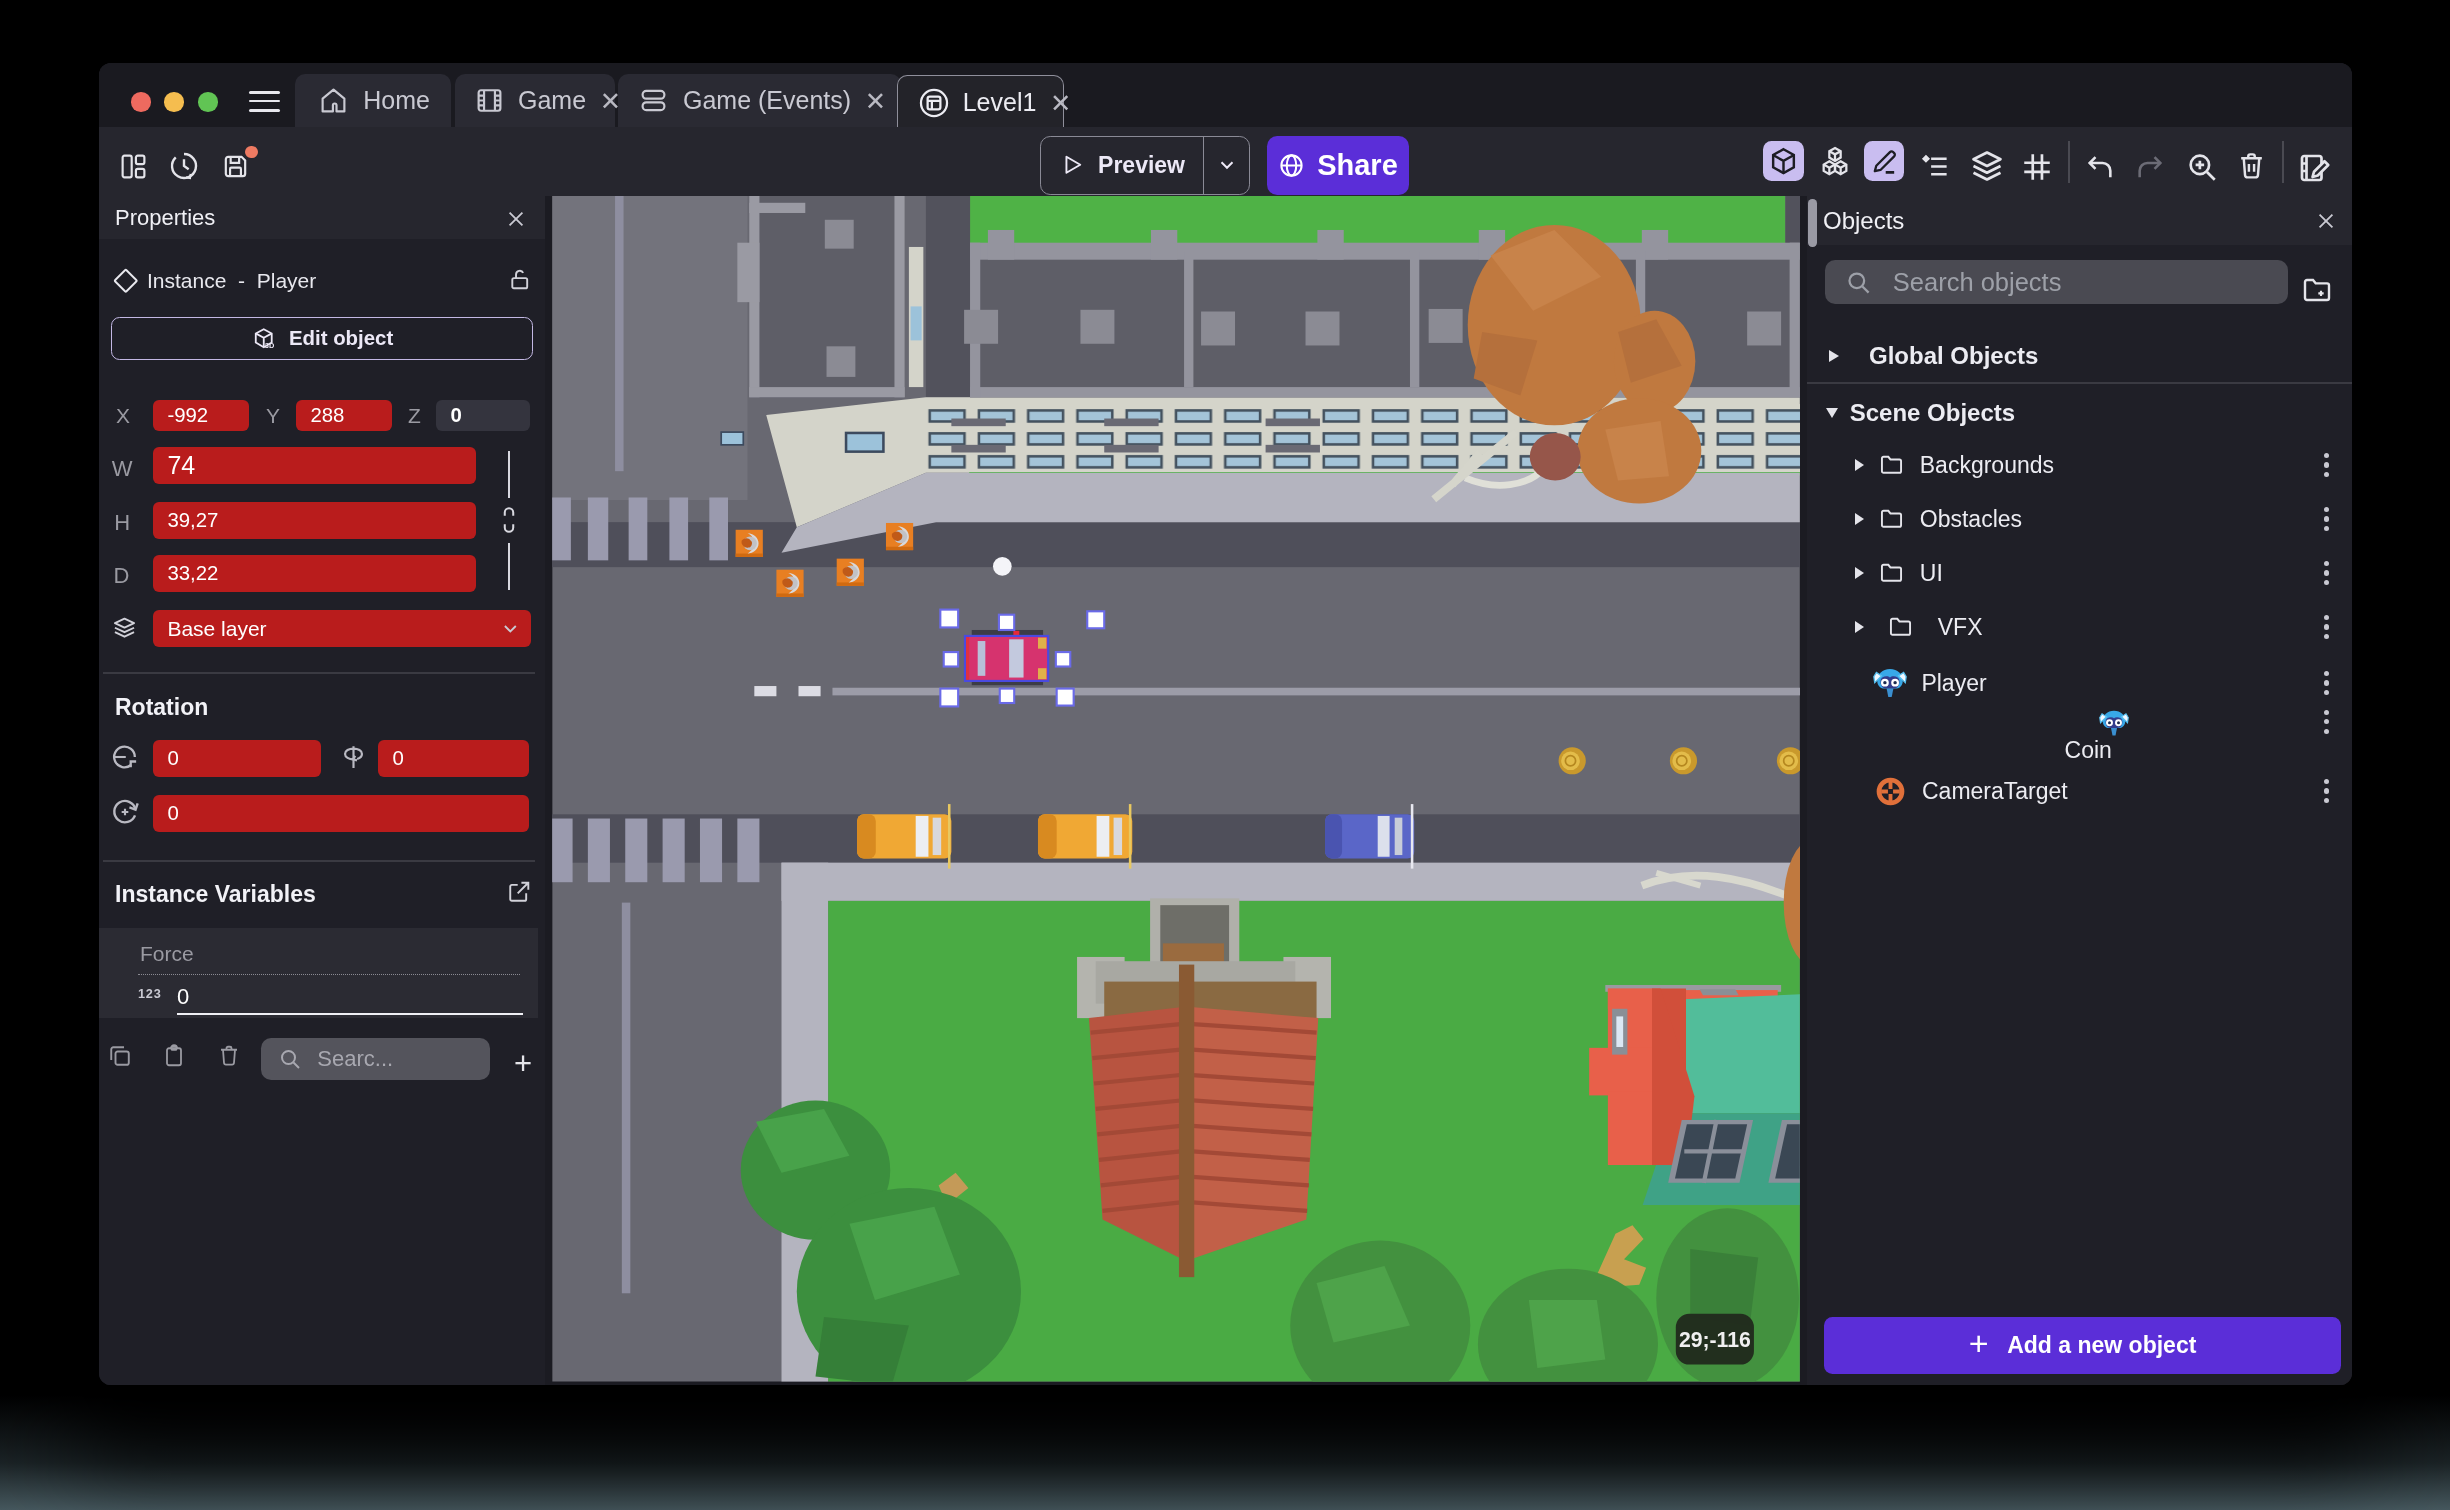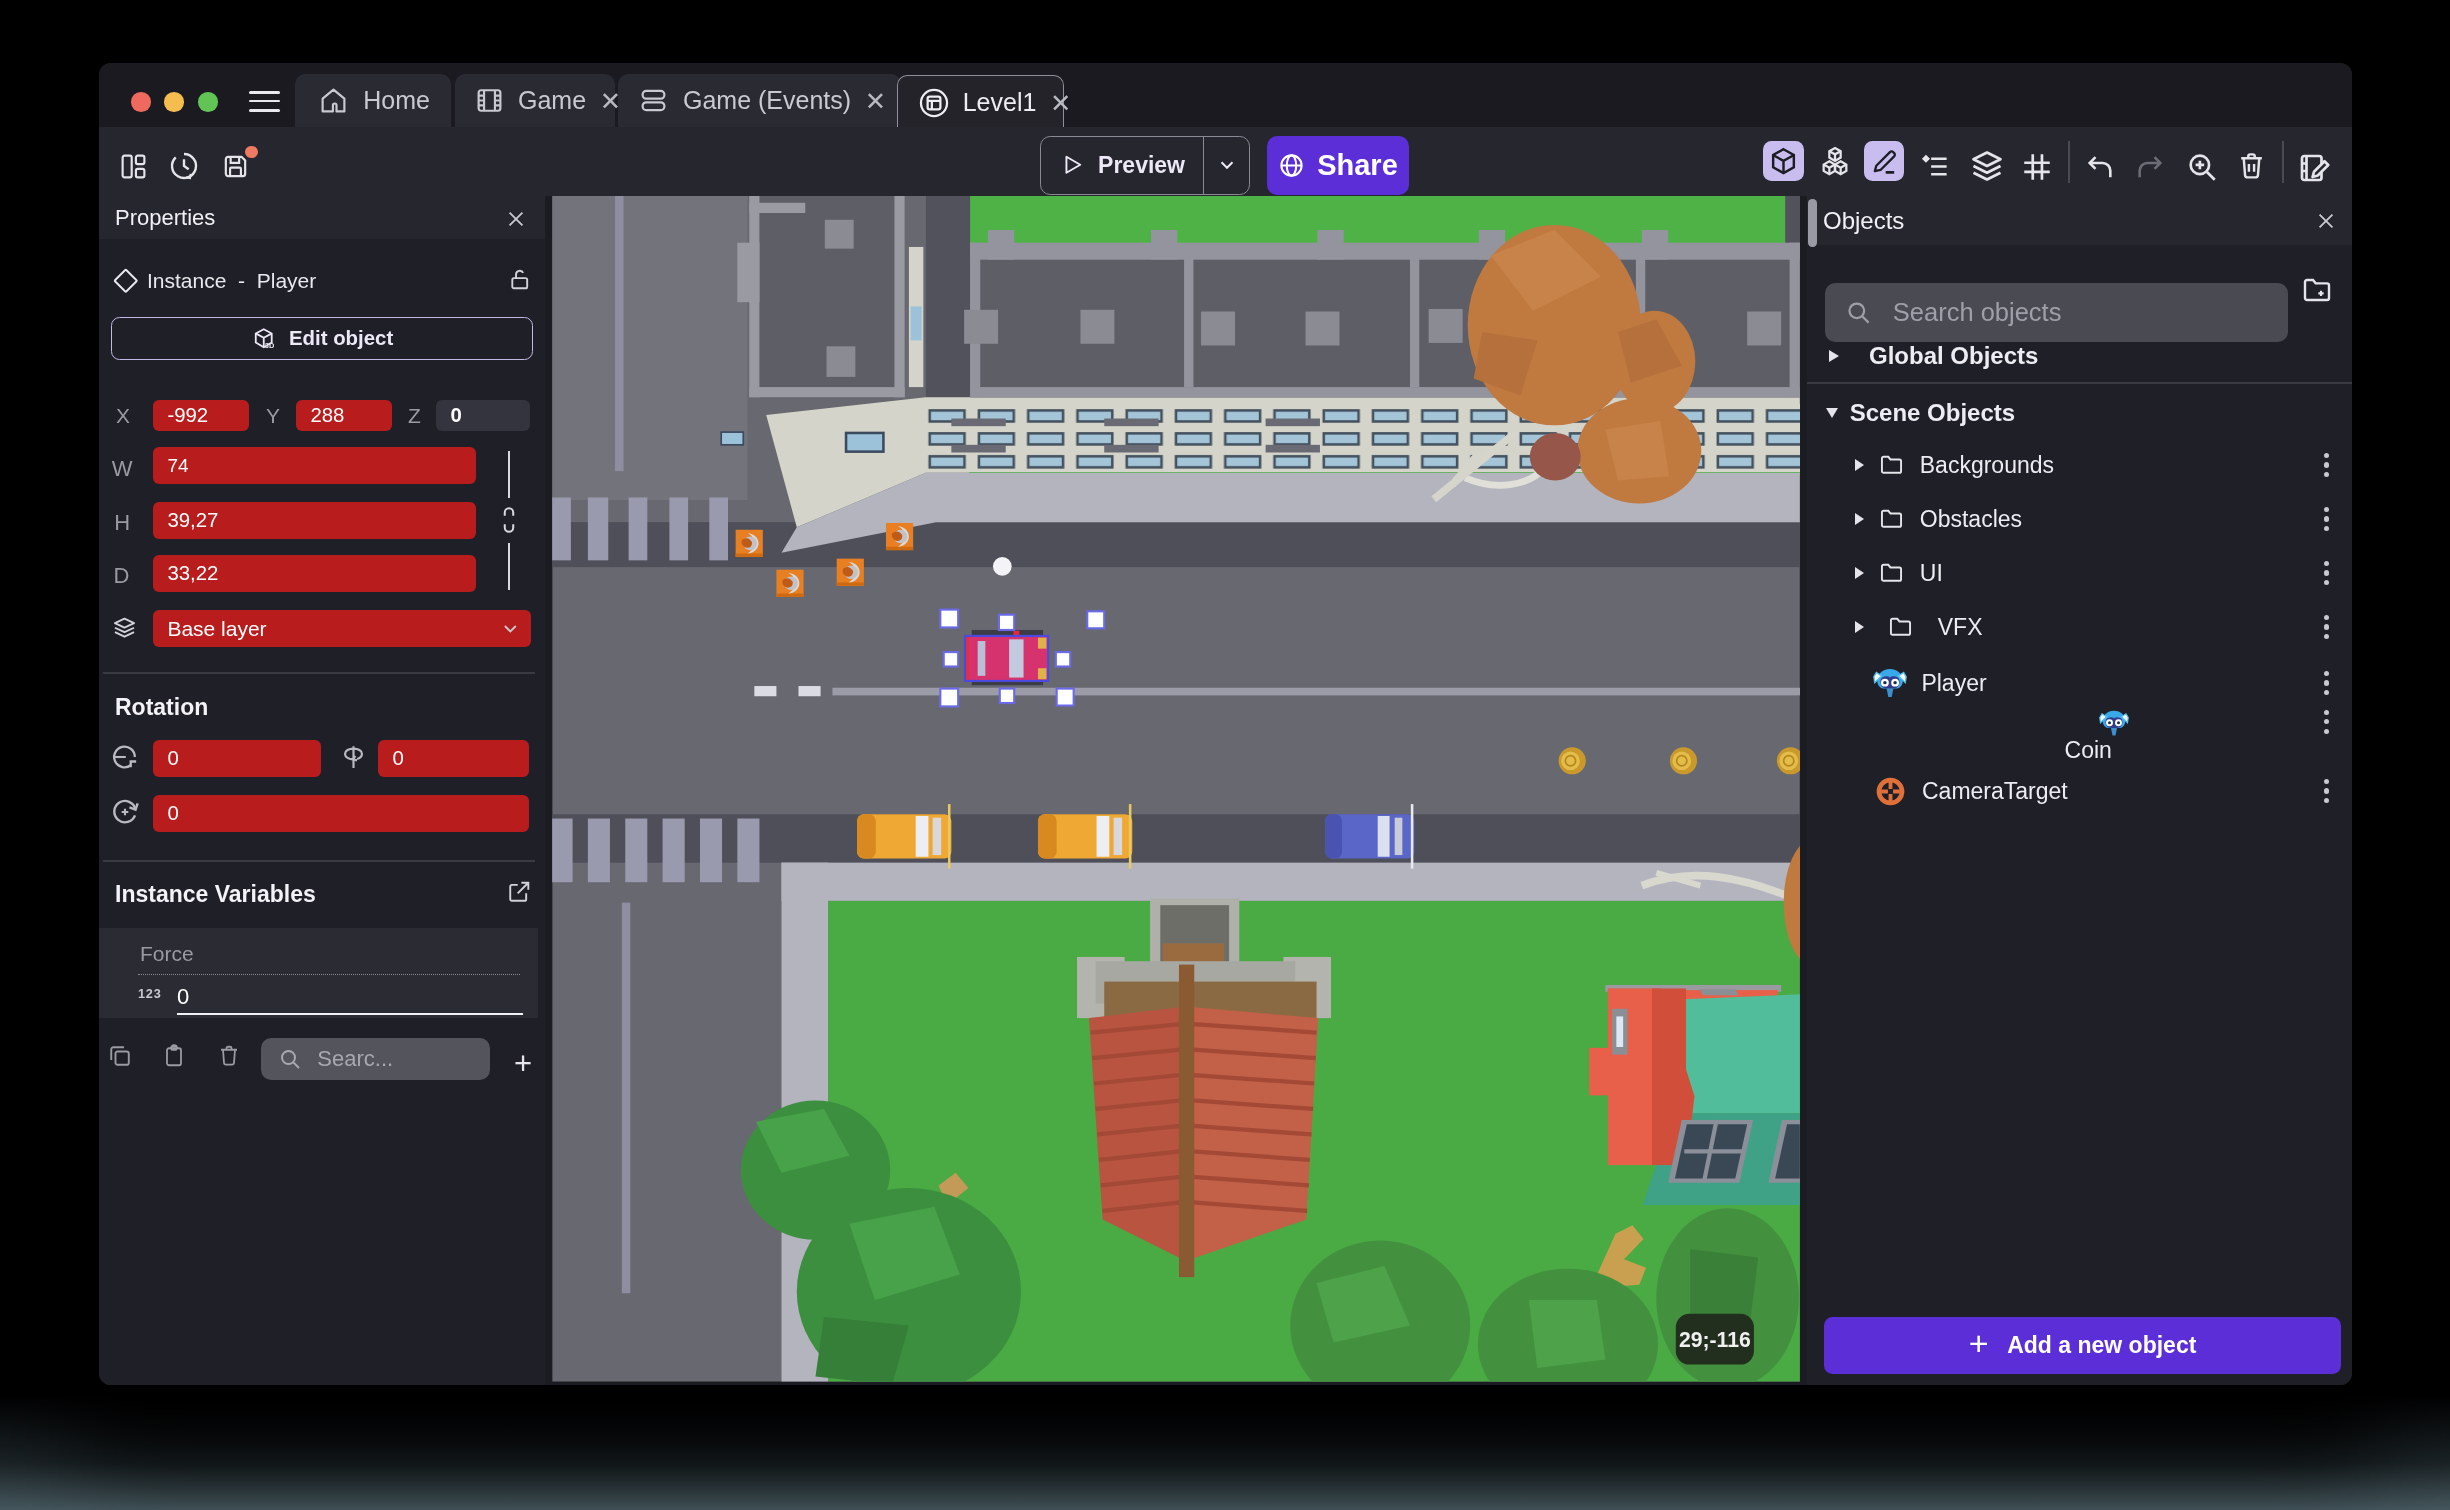--- a/index.html
+++ b/index.html
@@ -481,21 +481,21 @@
       </div>
 
       <div class="lbl" style="left:17px; top:208px; font-size:21px;">X</div>
       <div class="inp" style="left:54px; top:204px; width:96px; height:31px; font-size:20.4px;">-992</div>
       <div class="lbl" style="left:167px; top:208px; font-size:21px;">Y</div>
       <div class="inp" style="left:197px; top:204px; width:96px; height:31px; font-size:20.4px;">288</div>
       <div class="lbl" style="left:309px; top:208px; font-size:21px;">Z</div>
       <div class="inp" style="left:337px; top:204px; width:94px; height:31px; font-size:20.4px; font-weight:bold; background:#34343e;">0</div>
 
       <div class="lbl" style="left:12.7px; top:260px; font-size:22px;">W</div>
-      <div class="inp" style="left:54px; top:251px; width:323px; height:37px; font-size:19px;">74</div>
+      <div class="inp" style="left:54px; top:251px; width:323px; height:37px; font-size:25px;">74</div>
       <div class="lbl" style="left:15.3px; top:314px; font-size:22px;">H</div>
       <div class="inp" style="left:54px; top:306px; width:323px; height:37px; font-size:20.4px;">39,27</div>
       <div class="lbl" style="left:14.4px; top:367px; font-size:22px;">D</div>
       <div class="inp" style="left:54px; top:359px; width:323px; height:37px; font-size:20.4px;">33,22</div>
 
       <div class="abs" style="left:409px; top:255px; width:1.7px; height:47px; background:#d8d8e0;"></div>
       <div class="abs" style="left:409px; top:347px; width:1.7px; height:47px; background:#d8d8e0;"></div>
       <svg class="abs" style="left:399px; top:306px;" width="22" height="36" viewBox="0 0 26 42" fill="none" stroke="#d8d8e0" stroke-width="2.4">
           <path d="M8 16v-4a5 5 0 0 1 10 0v4M8 26v4a5 5 0 0 0 10 0v-4"></path>
         </svg>
@@ -565,21 +565,21 @@
       <div class="abs" style="left:415px; top:850px; color:#e4e4ea; font-size:31px; font-weight:300;">+</div>
     </div>
     <div id="rpanel">
       <div class="abs" style="left:0.8px; top:3.4px; width:9.3px; height:48px; background:#9a9aa4; border-radius:4.2px; z-index:5;"></div>
       <div class="phead">
           <span class="ttl" style="margin-left:16px; font-size:24px;">Objects</span>
         <svg style="position:absolute; left:508px; top:13.6px;" width="22" height="22" viewBox="0 0 24 24" fill="none" stroke="#c9c9d2" stroke-width="2">
             <path d="M5 5l14 14M19 5L5 19"></path>
           </svg>
       </div>
-      <div class="abs" style="left:18px; top:64px; width:463px; height:59px; background:#4a4a52; border-radius:10.2px; display:flex; align-items:center; color:#9da0a8;margin-top:23px;">
+      <div class="abs" style="left:18px; top:64px; width:463px; height:44px; background:#4a4a52; border-radius:10.2px; display:flex; align-items:center; color:#9da0a8;">
         <svg style="margin-left:20.4px" width="27" height="27" viewBox="0 0 24 24" fill="none" stroke="#9da0a8" stroke-width="2">
             <circle cx="10.5" cy="10.5" r="6.5"></circle>
             <path d="M15.5 15.5L21 21"></path>
           </svg>
         <span style="margin-left:20.4px; font-size:25.5px;">Search objects</span>
       </div>
       <svg class="abs" style="left:494px; top:78px;" width="32" height="32" viewBox="0 0 24 24" fill="none" stroke="#e4e4ea" stroke-width="1.8">
           <path d="M3 6a1.5 1.5 0 0 1 1.5-1.5H9l2 2.5h8.5A1.5 1.5 0 0 1 21 8.5V18a1.5 1.5 0 0 1-1.5 1.5h-15A1.5 1.5 0 0 1 3 18z"></path>
           <path d="M15 12.5v4M13 14.5h4" stroke-width="1.6"></path>
         </svg>

